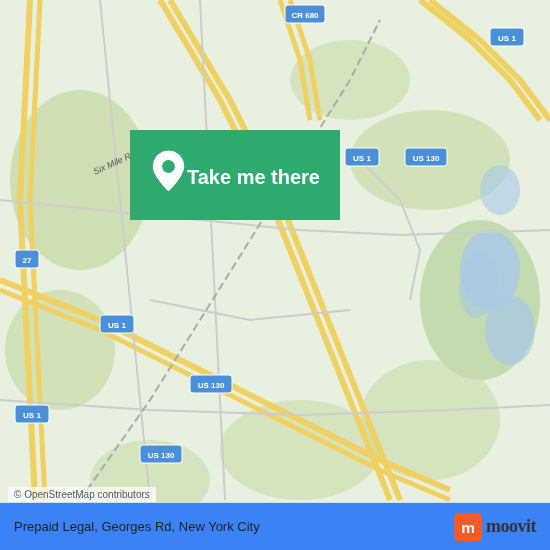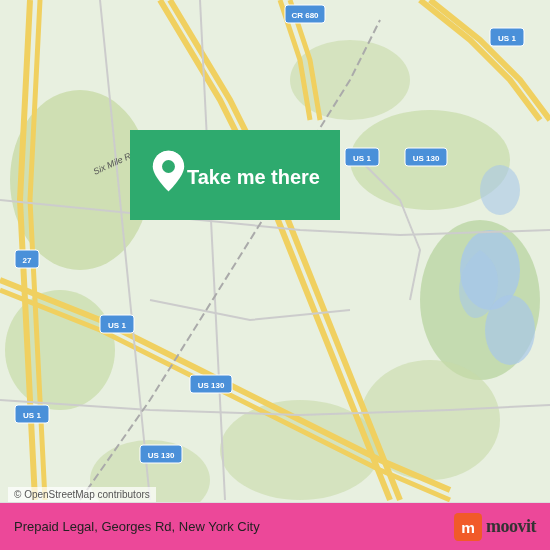--- a/index.html
+++ b/index.html
@@ -27,21 +27,21 @@
       top: 0;
       left: 0;
     }
 
     
     #bottom-bar {
       position: absolute;
       bottom: 0;
       left: 0;
       right: 0;
-      background: #ec4899;
+      background: #3b82f6;
       padding: 10px 14px 10px 14px;
       display: flex;
       align-items: center;
       justify-content: space-between;
       border-top: 1px solid #ddd;
       height: 48px;
       z-index: 10;
       margin-top: 44px;
     }
 

